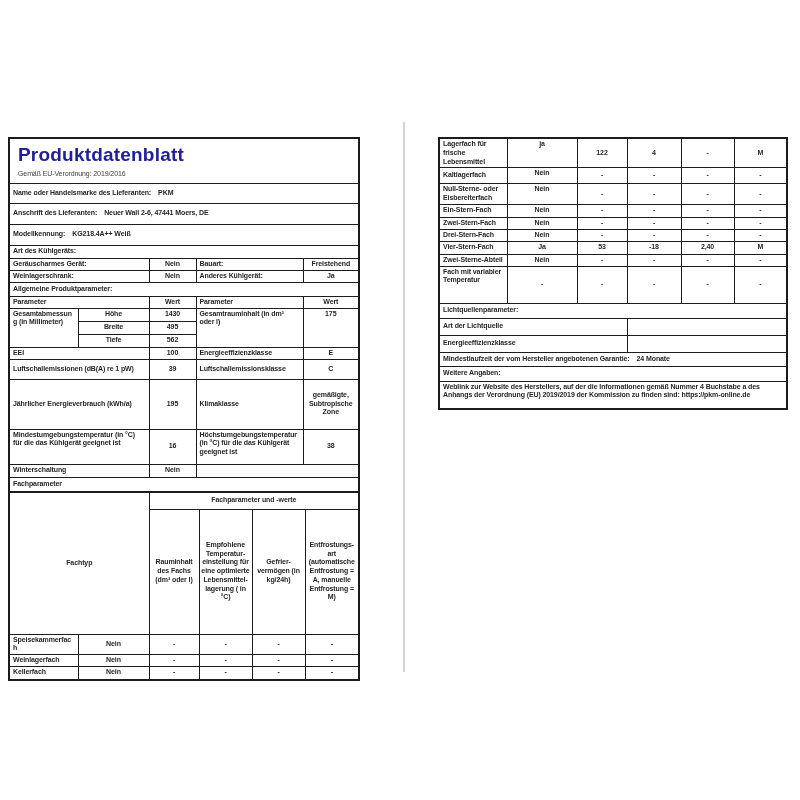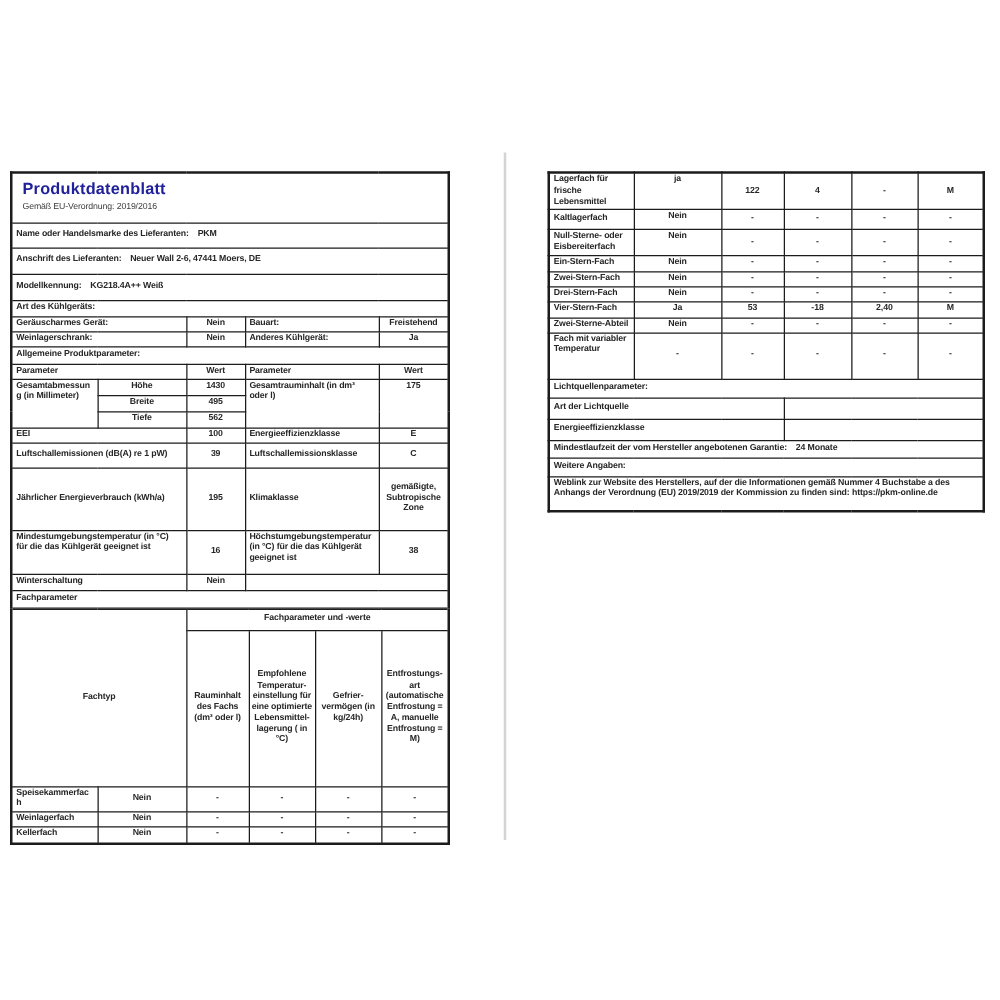--- a/index.html
+++ b/index.html
@@ -33,21 +33,21 @@
     line-height:1.25;
     letter-spacing:-0.1px;
     vertical-align:middle;
     word-wrap:break-word;
     overflow:hidden;
   }
   td.c{text-align:center;padding:1px 1px;}
   td.vtop{vertical-align:top;}
   .title-cell{padding:4px 8px;vertical-align:top;}
   .doc-title{
-    font-size:13px;
+    font-size:19px;
     font-weight:bold;
     color:#20209a;
     letter-spacing:0.2px;
   }
   .doc-subtitle{
     font-size:7px;
     font-weight:normal;
     color:#3d3d3d;
     margin-top:3px;
   }

